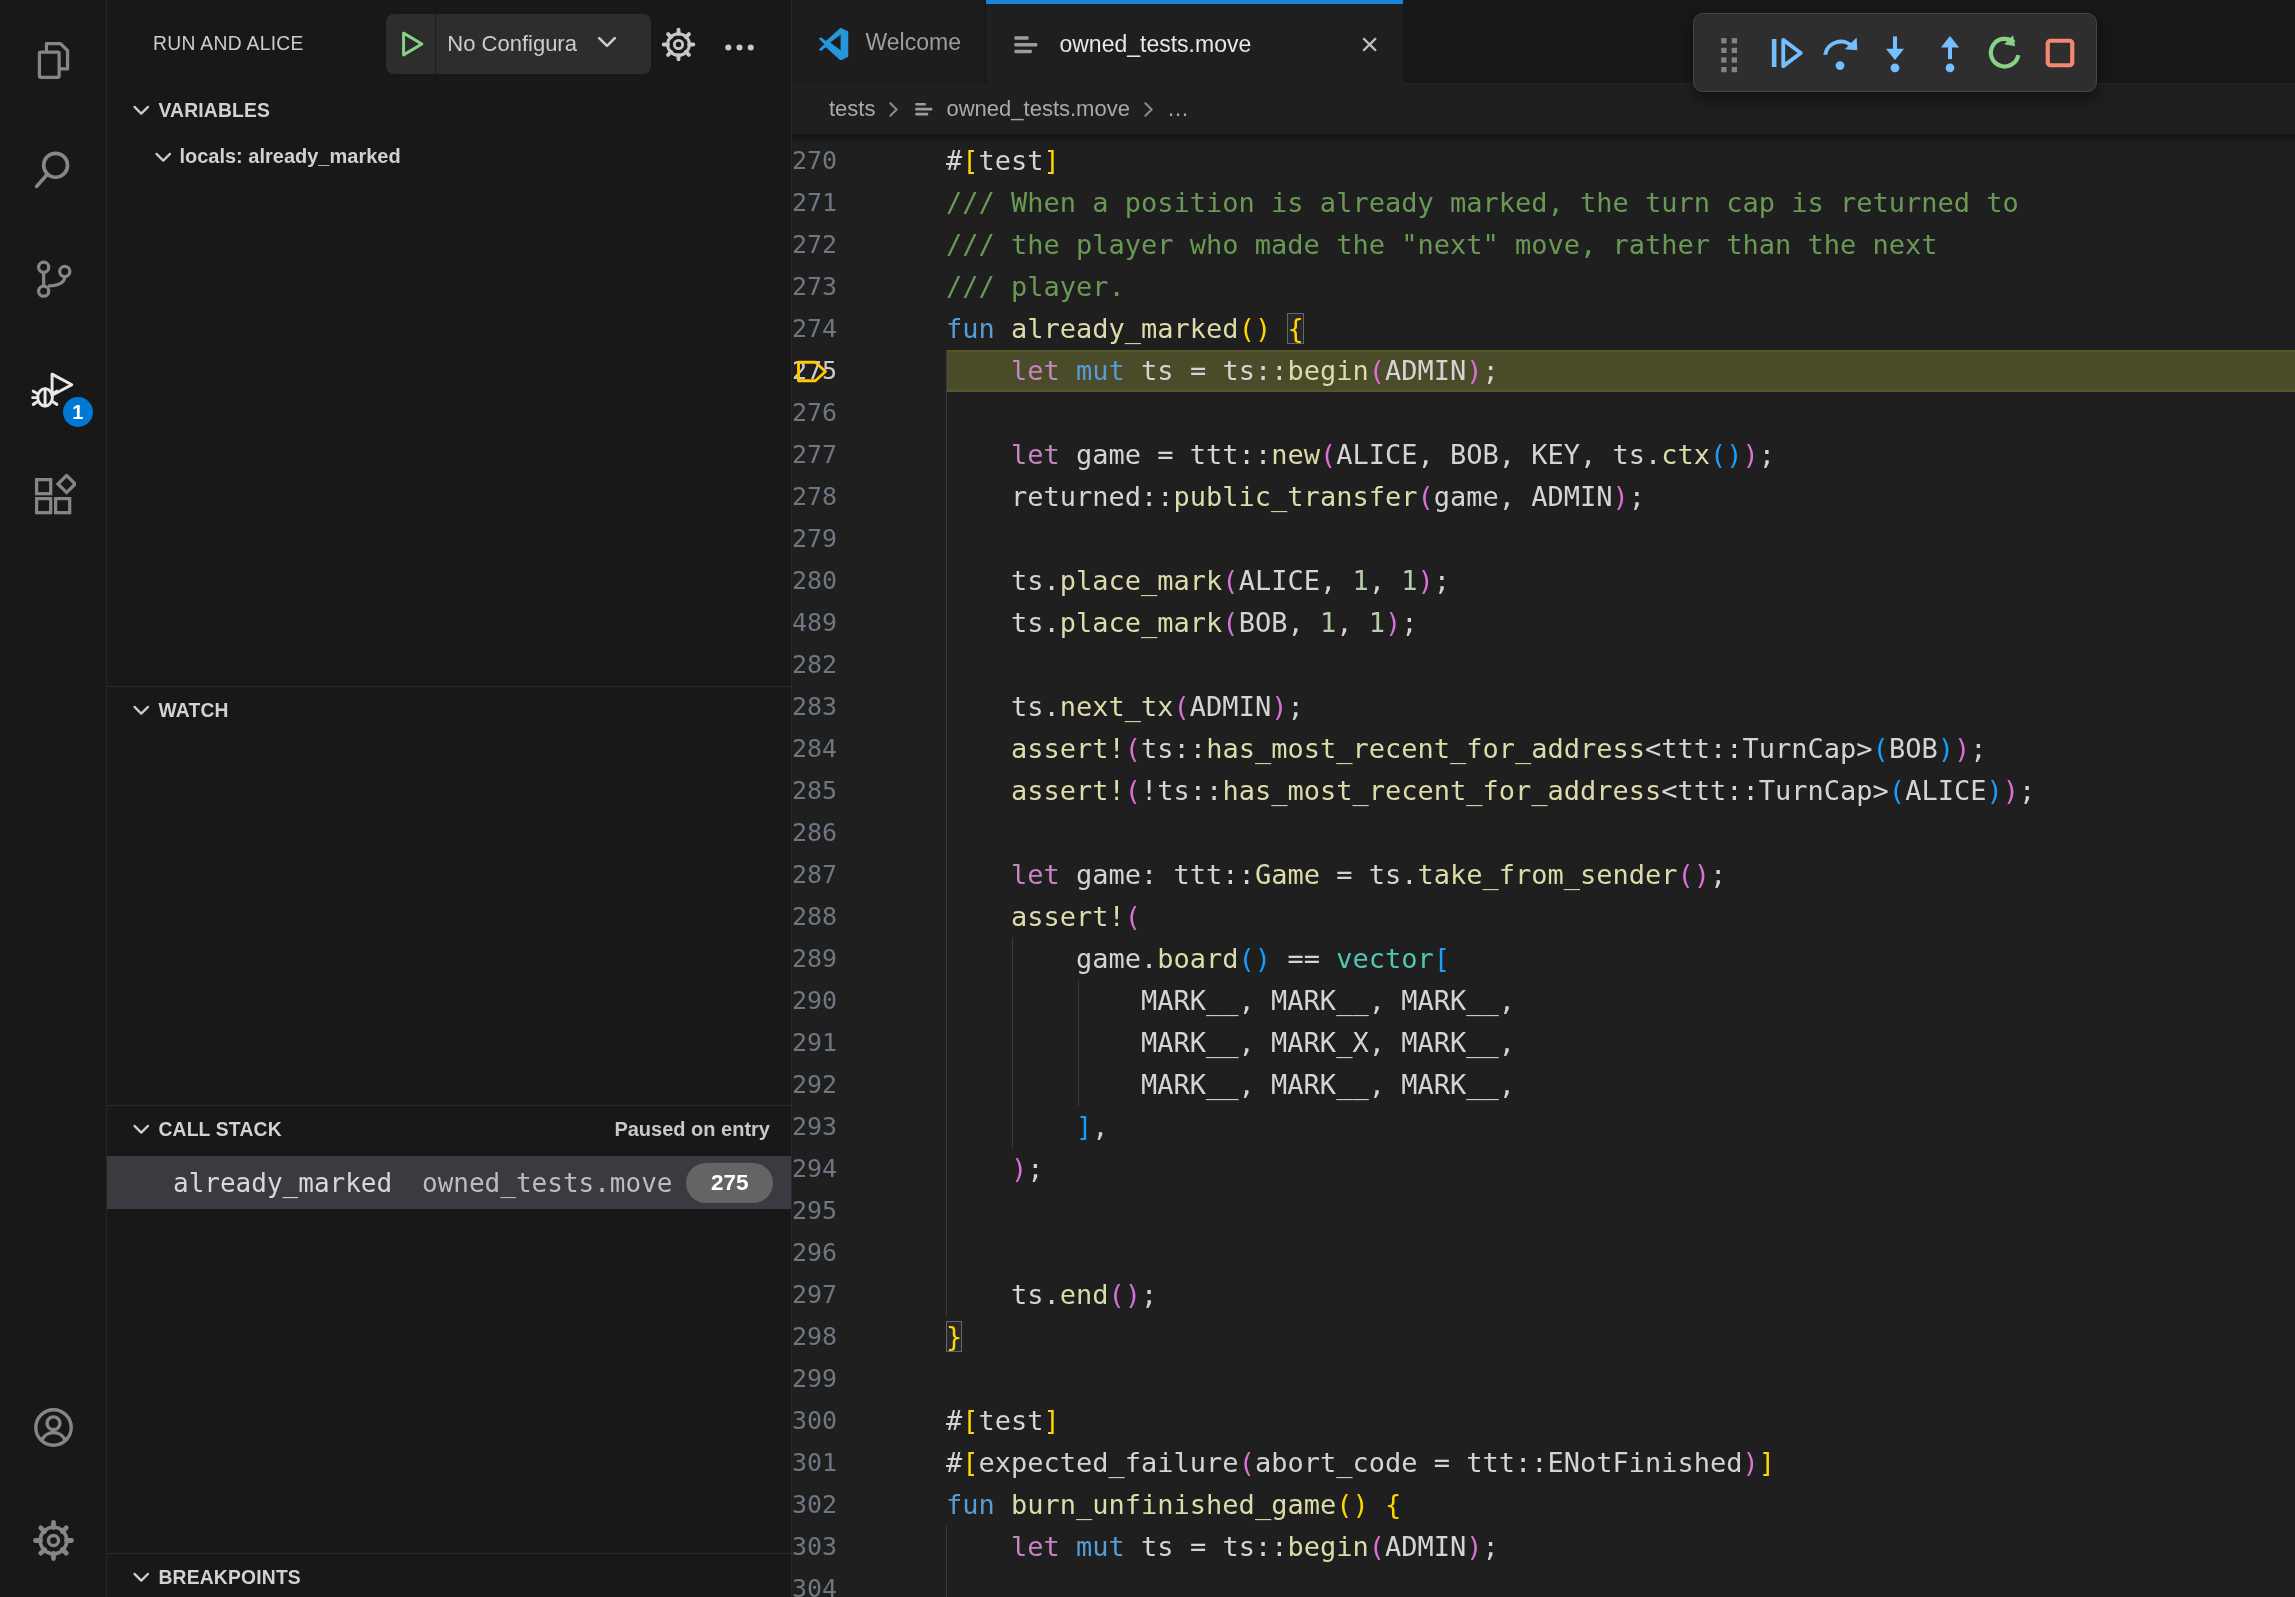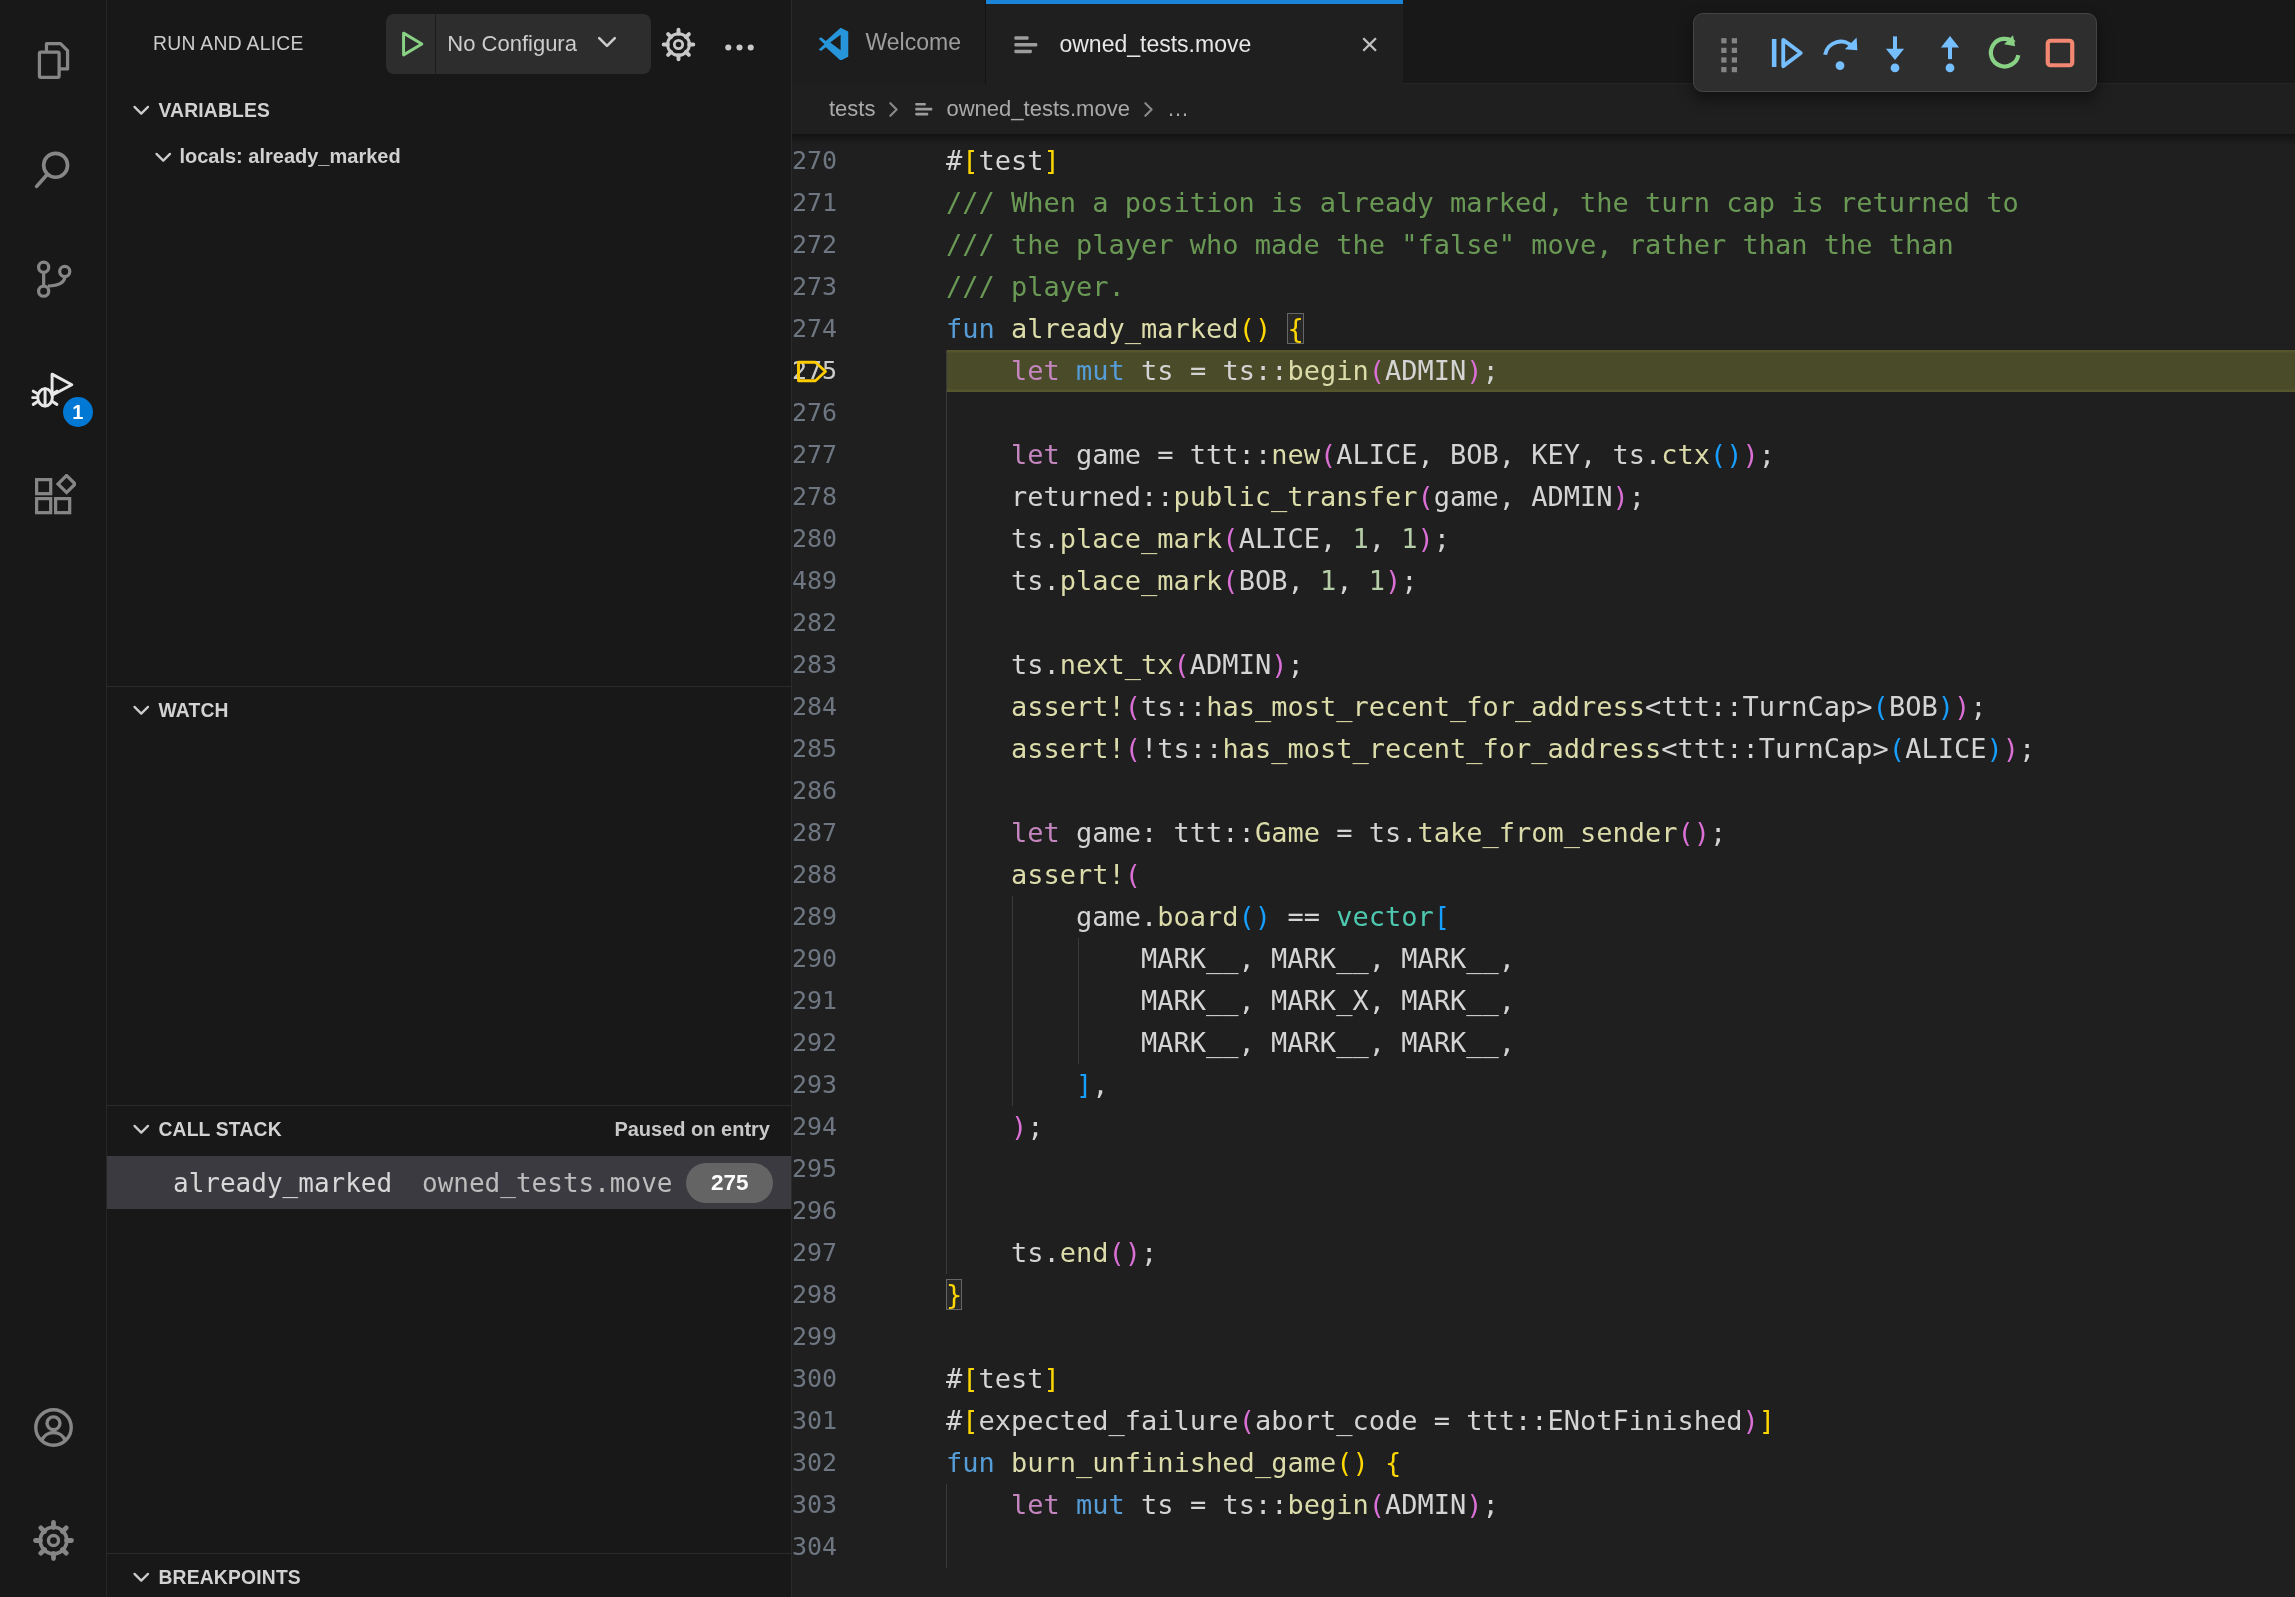--- a/index.html
+++ b/index.html
@@ -338,21 +338,21 @@
       <div class="line">
         <div class="gutter">
           <span class="num">271</span>
         </div>
         <div class="content"><span class="txt"><span class="tk-com">/// When a position is already marked, the turn cap is returned to</span></span></div>
       </div>
       <div class="line">
         <div class="gutter">
           <span class="num">272</span>
         </div>
-        <div class="content"><span class="txt"><span class="tk-com">/// the player who made the "false" move, rather than the than</span></span></div>
+        <div class="content"><span class="txt"><span class="tk-com">/// the player who made the "next" move, rather than the next</span></span></div>
       </div>
       <div class="line">
         <div class="gutter">
           <span class="num">273</span>
         </div>
         <div class="content"><span class="txt"><span class="tk-com">/// player.</span></span></div>
       </div>
       <div class="line">
         <div class="gutter">
           <span class="num">274</span>
@@ -381,20 +381,26 @@
         <div class="content"><span class="guide" style="left: 0px;"></span><span class="txt"><span class="tk-pln">    </span><span class="tk-kw1">let</span><span class="tk-pln"> game = ttt::</span><span class="tk-fn">new</span><span class="tk-b2">(</span><span class="tk-pln">ALICE, BOB, KEY, ts.</span><span class="tk-fn">ctx</span><span class="tk-b3">()</span><span class="tk-b2">)</span><span class="tk-pln">;</span></span></div>
       </div>
       <div class="line">
         <div class="gutter">
           <span class="num">278</span>
         </div>
         <div class="content"><span class="guide" style="left: 0px;"></span><span class="txt"><span class="tk-pln">    returned::</span><span class="tk-fn">public_transfer</span><span class="tk-b2">(</span><span class="tk-pln">game, ADMIN</span><span class="tk-b2">)</span><span class="tk-pln">;</span></span></div>
       </div>
       <div class="line">
         <div class="gutter">
+          <span class="num">279</span>
+        </div>
+        <div class="content"><span class="guide" style="left: 0px;"></span><span class="txt"></span></div>
+      </div>
+      <div class="line">
+        <div class="gutter">
           <span class="num">280</span>
         </div>
         <div class="content"><span class="guide" style="left: 0px;"></span><span class="txt"><span class="tk-pln">    ts.</span><span class="tk-fn">place_mark</span><span class="tk-b2">(</span><span class="tk-pln">ALICE, </span><span class="tk-num">1</span><span class="tk-pln">, </span><span class="tk-num">1</span><span class="tk-b2">)</span><span class="tk-pln">;</span></span></div>
       </div>
       <div class="line">
         <div class="gutter">
           <span class="num">489</span>
         </div>
         <div class="content"><span class="guide" style="left: 0px;"></span><span class="txt"><span class="tk-pln">    ts.</span><span class="tk-fn">place_mark</span><span class="tk-b2">(</span><span class="tk-pln">BOB, </span><span class="tk-num">1</span><span class="tk-pln">, </span><span class="tk-num">1</span><span class="tk-b2">)</span><span class="tk-pln">;</span></span></div>
       </div>

